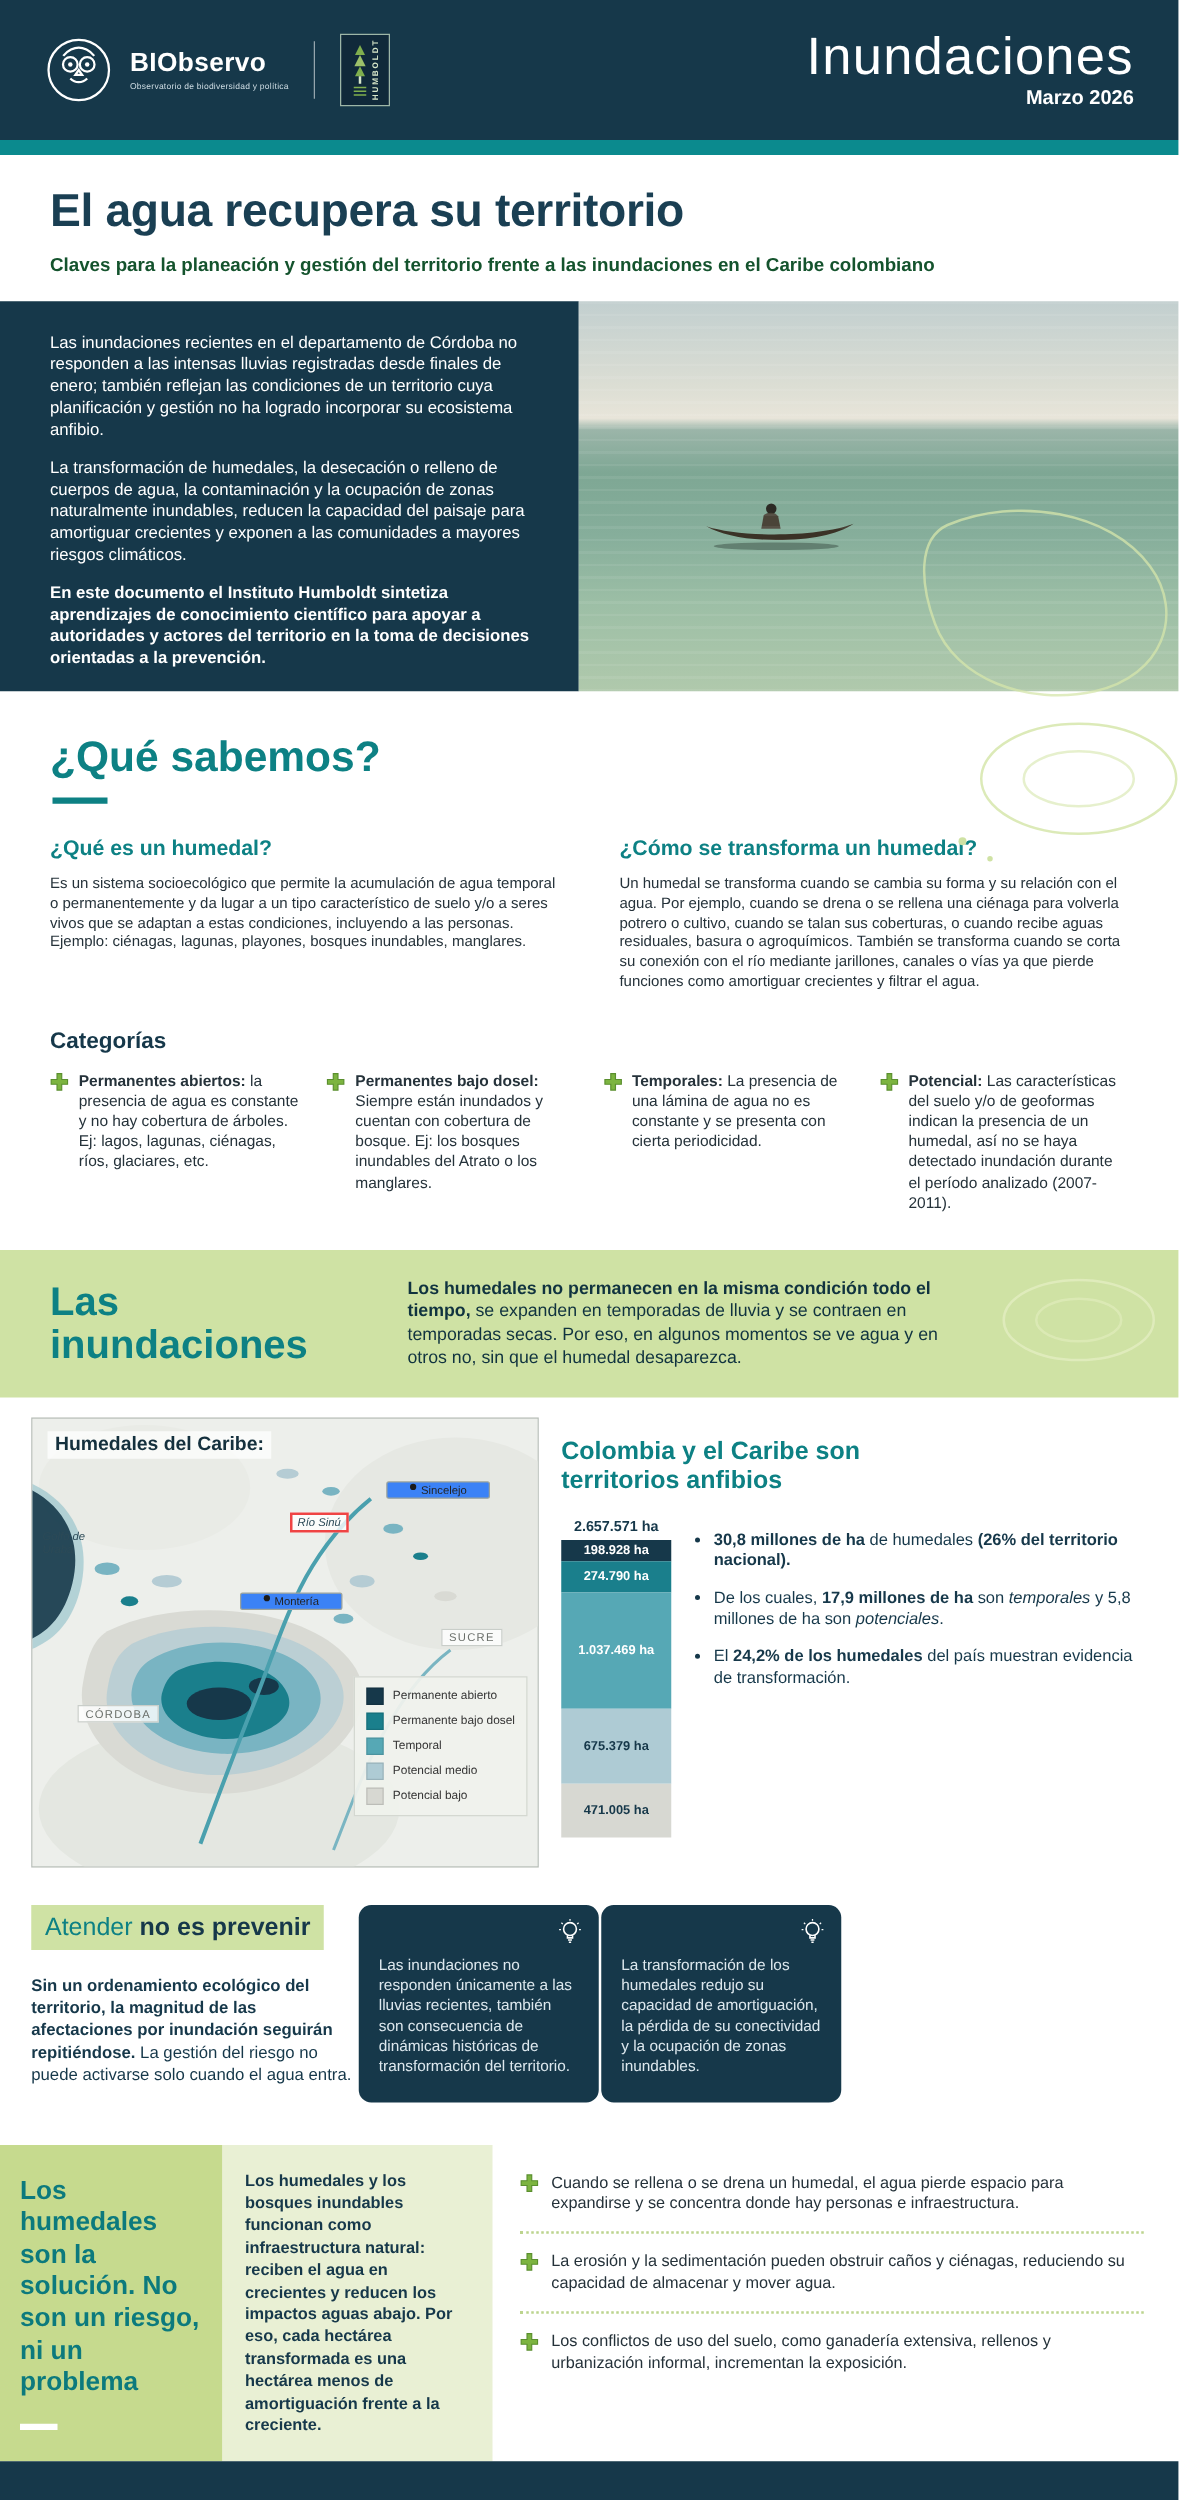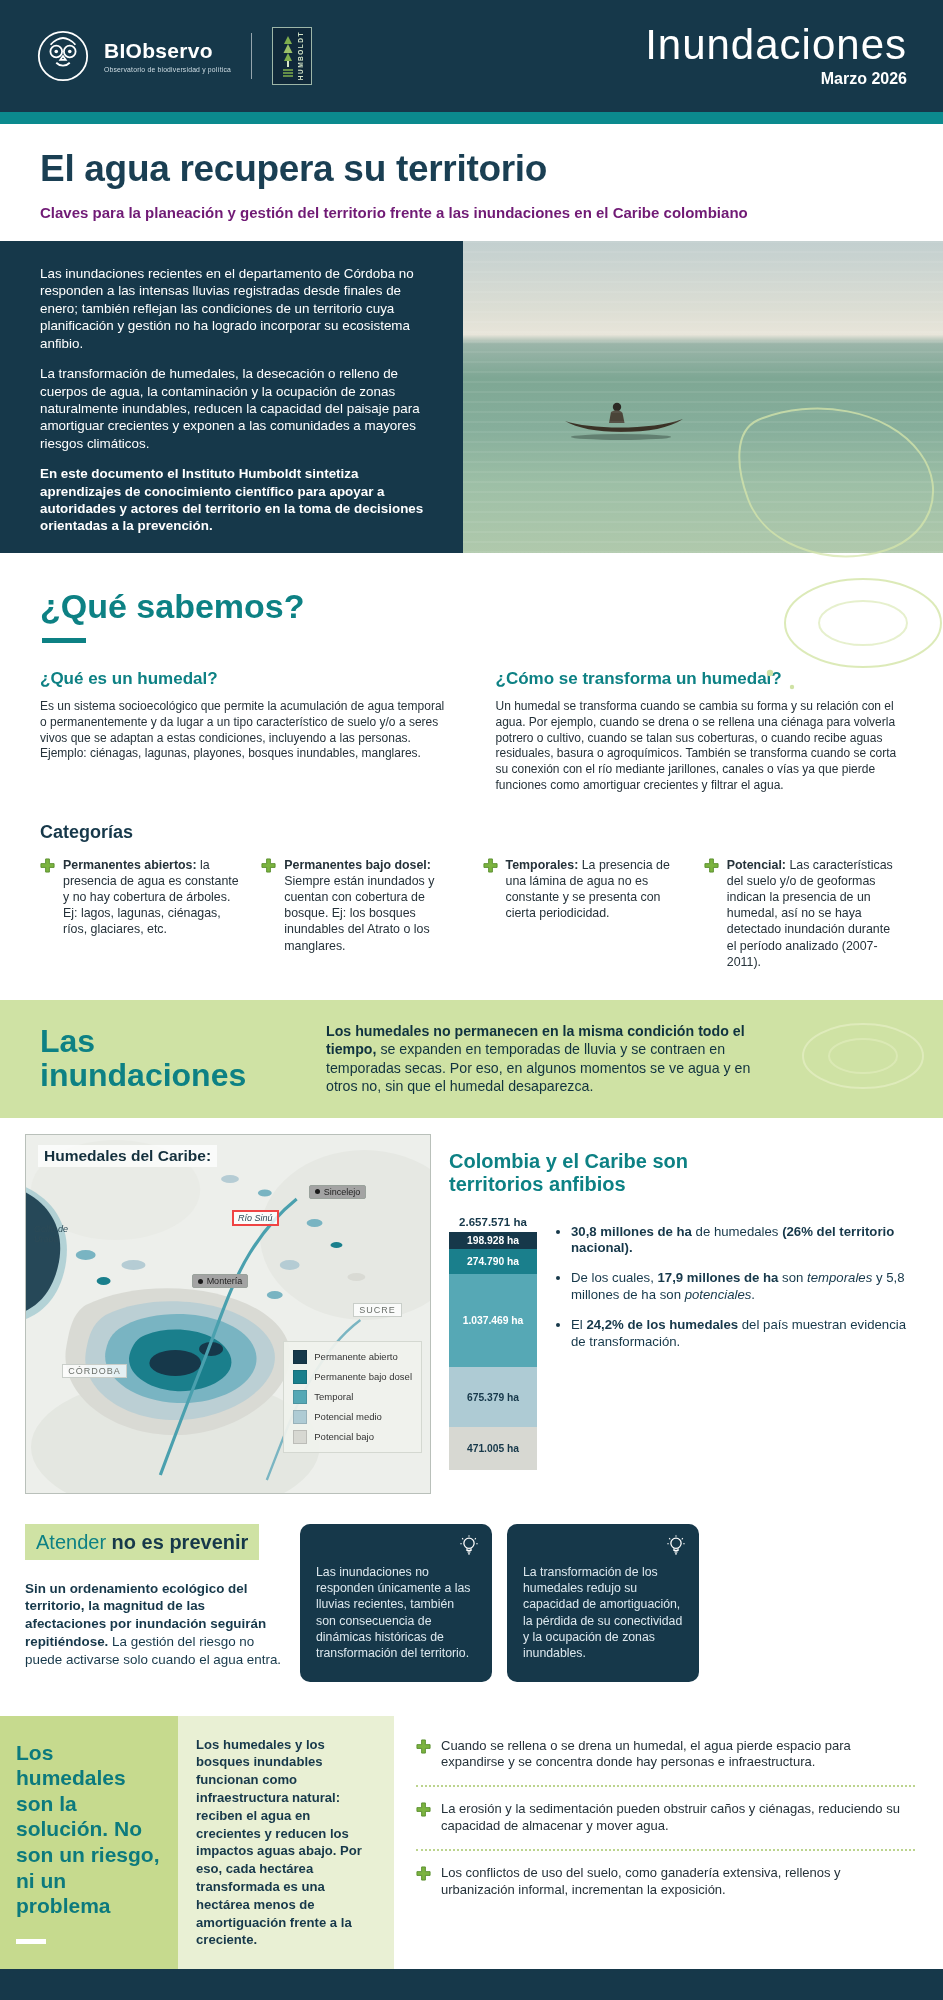--- a/index.html
+++ b/index.html
@@ -21,21 +21,21 @@
   .hum-text { writing-mode:vertical-rl; transform:rotate(180deg); font-size:6.5px;
               letter-spacing:1.5px; color:#d7e6c9; font-weight:bold; }
   .doc-meta { text-align:right; }
   .doc-title { font-size:42px; font-weight:300; letter-spacing:1px; line-height:1; }
   .doc-date { font-size:16px; font-weight:bold; margin-top:4px; }
   .teal-strip { height:12px; background:#0b8a8e; }
 
   
   .hero { padding:24px 40px 4px; }
   .hero h1 { font-size:37px; font-weight:bold; color:#1a3f53; letter-spacing:-.3px; }
-  .hero .subtitle { margin-top:14px; font-size:15px; font-weight:bold; color:#701a75; }
+  .hero .subtitle { margin-top:14px; font-size:15px; font-weight:bold; color:#14532d; }
 
   
   .intro-row { display:flex; margin-top:16px; min-height:294px; }
   .intro-text { width:463px; flex:none; background:#16384a; color:#fff;
                 padding:24px 28px 18px 40px; font-size:13.4px; line-height:1.3; }
   .intro-text p + p { margin-top:13px; }
   .intro-text .bold-p { font-weight:bold; }
   .photo { flex:1; position:relative; overflow:hidden;
     background:linear-gradient(180deg,#c2cfcf 0%,#dcded4 22%,#e8e5da 30%,#9bb5a9 33%,
                #7ea794 44%,#86ae9b 60%,#9dbfa6 78%,#b0c9ac 100%); }
@@ -68,23 +68,23 @@
 
   
   .map-stats { display:flex; gap:18px; padding:16px 25px 0; }
   .map-card { width:406px; height:360px; flex:none; position:relative;
               border:1px solid #b9c0ba; background:#edefeb; }
   .map-svg { position:absolute; inset:0; width:100%; height:100%; }
   .map-title { position:absolute; top:10px; left:12px; font-size:15.5px; font-weight:bold;
                color:#14303d; background:rgba(255,255,255,.72); padding:2px 6px; }
   .map-label { position:absolute; font-size:9px; color:#2c4a57; }
   .map-label.italic { font-style:italic; }
-  .city-chip { position:absolute; font-size:9px; color:#222; background:#a3a3a3;
-               border:1px solid #9aa29c; border-radius:2px; padding:1px 5px; display:flex;
-               align-items:center; gap:4px; }
+  .city-chip { position:absolute; font-size:9px; color:#222; background:#3b82f6;
+               border:1px solid #9aa29c; border-radius:2px; padding:1px 18px; display:flex;
+               align-items:flex-start; gap:4px; }
   .city-chip::before { content:""; width:5px; height:5px; border-radius:50%; background:#1a1a1a; }
   .region-chip { position:absolute; font-size:9px; letter-spacing:1px; color:#6a6f6a;
                  background:rgba(255,255,255,.8); border:1px solid #c9cec9; padding:1px 5px; }
   .legend { position:absolute; right:8px; bottom:40px; background:rgba(240,242,237,.93);
             padding:8px 9px; border:1px solid #d4d8d1; }
   .legend-row { display:flex; align-items:center; gap:7px; margin-bottom:6px; }
   .legend-row:last-child { margin-bottom:0; }
   .swatch { width:14px; height:14px; flex:none; border:1px solid rgba(0,0,0,.12); }
   .legend-label { font-size:9.5px; color:#333; }
 
@@ -94,21 +94,21 @@
   .bar-col { width:88px; flex:none; text-align:center; }
   .bar-total { font-size:11.5px; font-weight:bold; color:#16384a; margin-bottom:4px; white-space:nowrap; }
   .bar-stack { height:238px; width:100%; display:flex; flex-direction:column; }
   .seg { width:100%; display:flex; align-items:center; justify-content:center;
          font-size:10.3px; font-weight:bold; overflow:hidden; }
   .stat-bullets { flex:1; list-style:disc; padding-left:16px; margin-top:8px;
                   font-size:13.2px; color:#16384a; line-height:1.28; }
   .stat-bullets li { margin-bottom:13px; }
 
   
-  .prevent-row { display:flex; gap:15px; padding:30px 25px 0; align-items:flex-start; }
+  .prevent-row { display:flex; gap:2px; padding:30px 25px 0; align-items:flex-start; }
   .prevent-left { width:260px; flex:none; }
   .atender-box { background:#cfe2a4; display:inline-block; padding:7px 11px; font-size:20px; line-height:1.1; }
   .atender-reg { color:#0d8184; }
   .atender-bold { color:#16384a; font-weight:bold; }
   .prevent-para { margin-top:20px; font-size:13.4px; line-height:1.33; color:#16384a; }
   .info-card { width:192px; min-height:158px; flex:none; background:#16384a; border-radius:10px;
                color:#dde8ee; padding:40px 16px 16px; position:relative;
                font-size:12.3px; line-height:1.33; }
   .bulb { position:absolute; top:10px; right:12px; width:22px; height:24px; }
 

